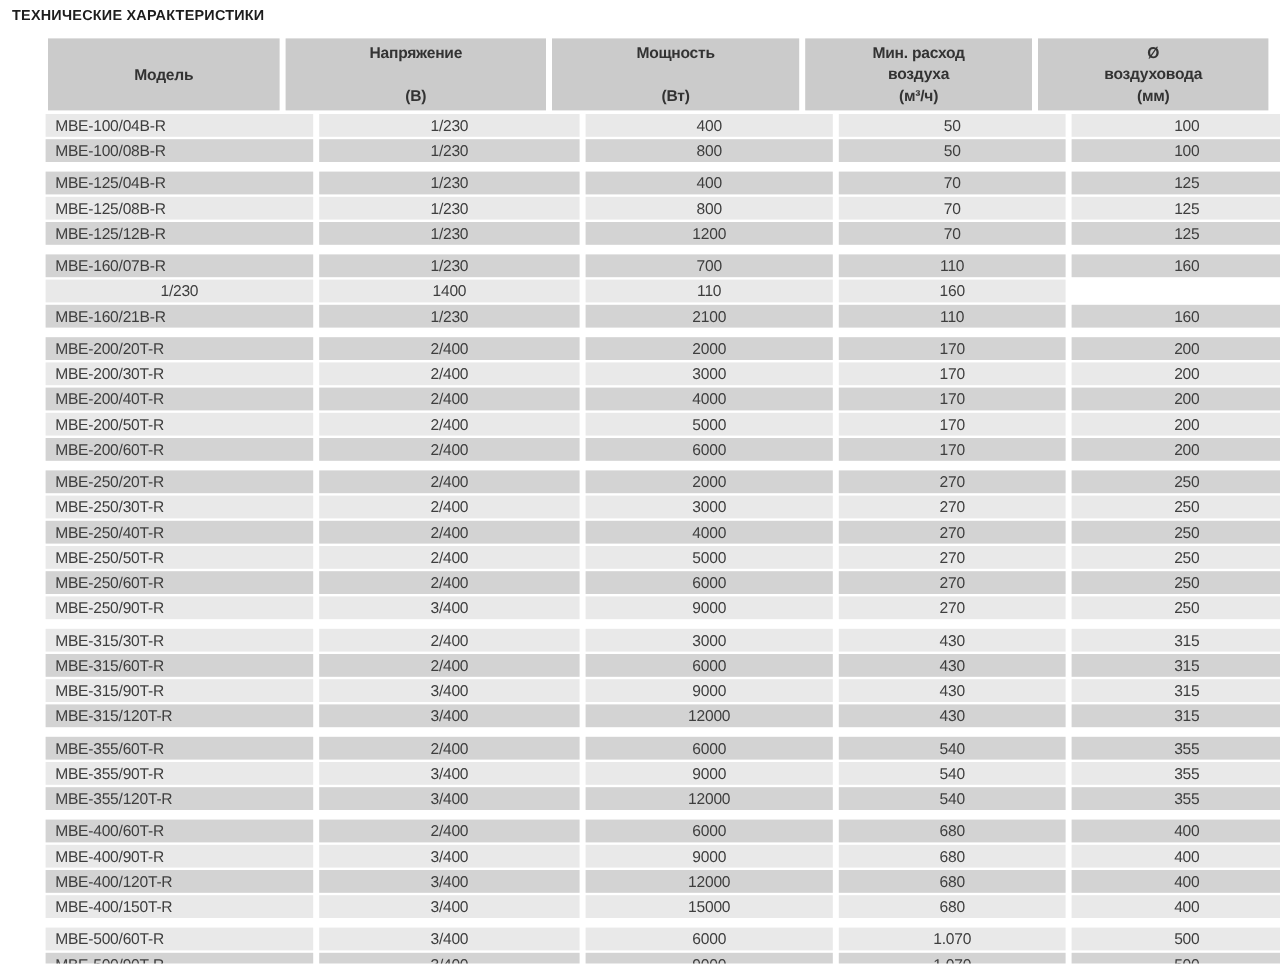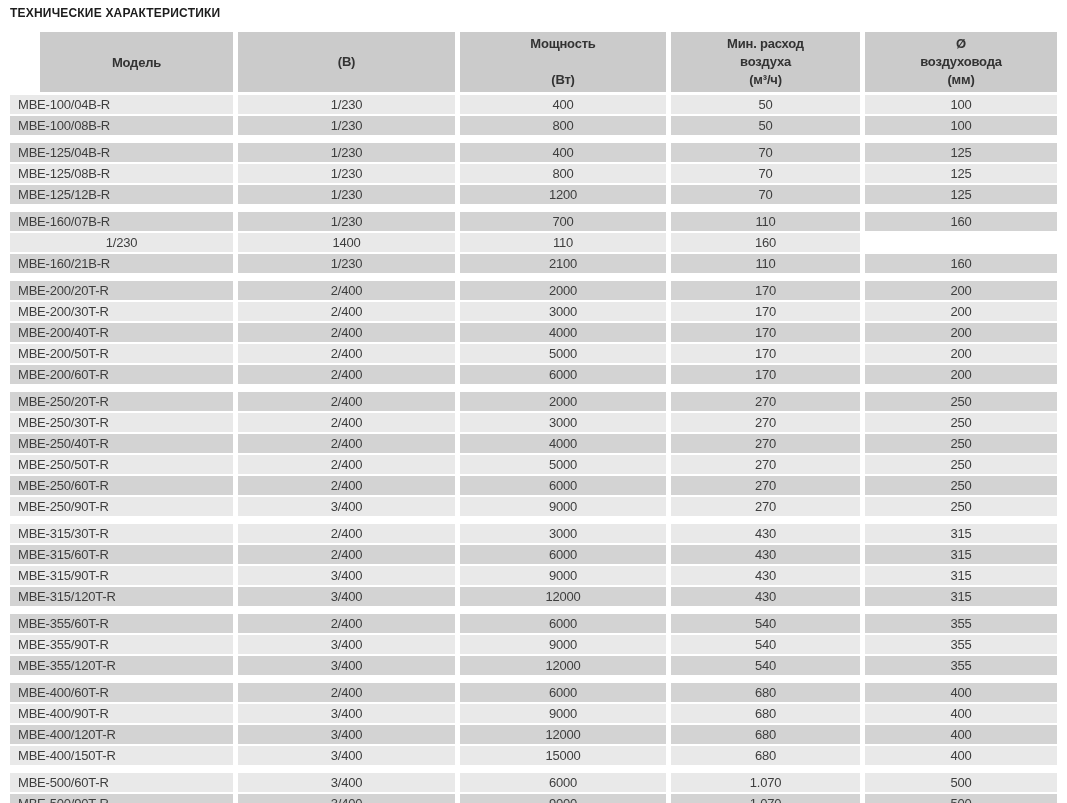--- a/index.html
+++ b/index.html
@@ -46,21 +46,21 @@
     padding-top: 3px;
   }
   .hcell.model-h {
     display: flex;
     align-items: center;
     justify-content: center;
     padding-top: 0;
     margin-left: 30px;
   }
   .hline { display: block; height: 18px; line-height: 18px; }
-  .data-row { height: 19px; margin-bottom: 2px; }
+  .data-row { height: 19px; margin-bottom: 2px; margin-left: 28px; }
   .group { margin-bottom: 8px; }
   .cell {
     font-size: 13px;
     letter-spacing: -0.2px;
     color: var(--cell-text);
     line-height: 19px;
     height: 19px;
     text-align: center;
     overflow: hidden;
     white-space: nowrap;
@@ -74,20 +74,21 @@
 
 <div class="page">
   <h1 class="title">ТЕХНИЧЕСКИЕ ХАРАКТЕРИСТИКИ</h1>
 
   <div class="spec-table">
     <div class="header-row">
       <div class="hcell model-h">
         <span>Модель</span>
       </div>
       <div class="hcell">
+        <span class="hline">Напряжение</span>
         <span class="hline"></span>
         <span class="hline">(В)</span>
       </div>
       <div class="hcell">
         <span class="hline">Мощность</span>
         <span class="hline"></span>
         <span class="hline">(Вт)</span>
       </div>
       <div class="hcell">
         <span class="hline">Мин. расход</span>

